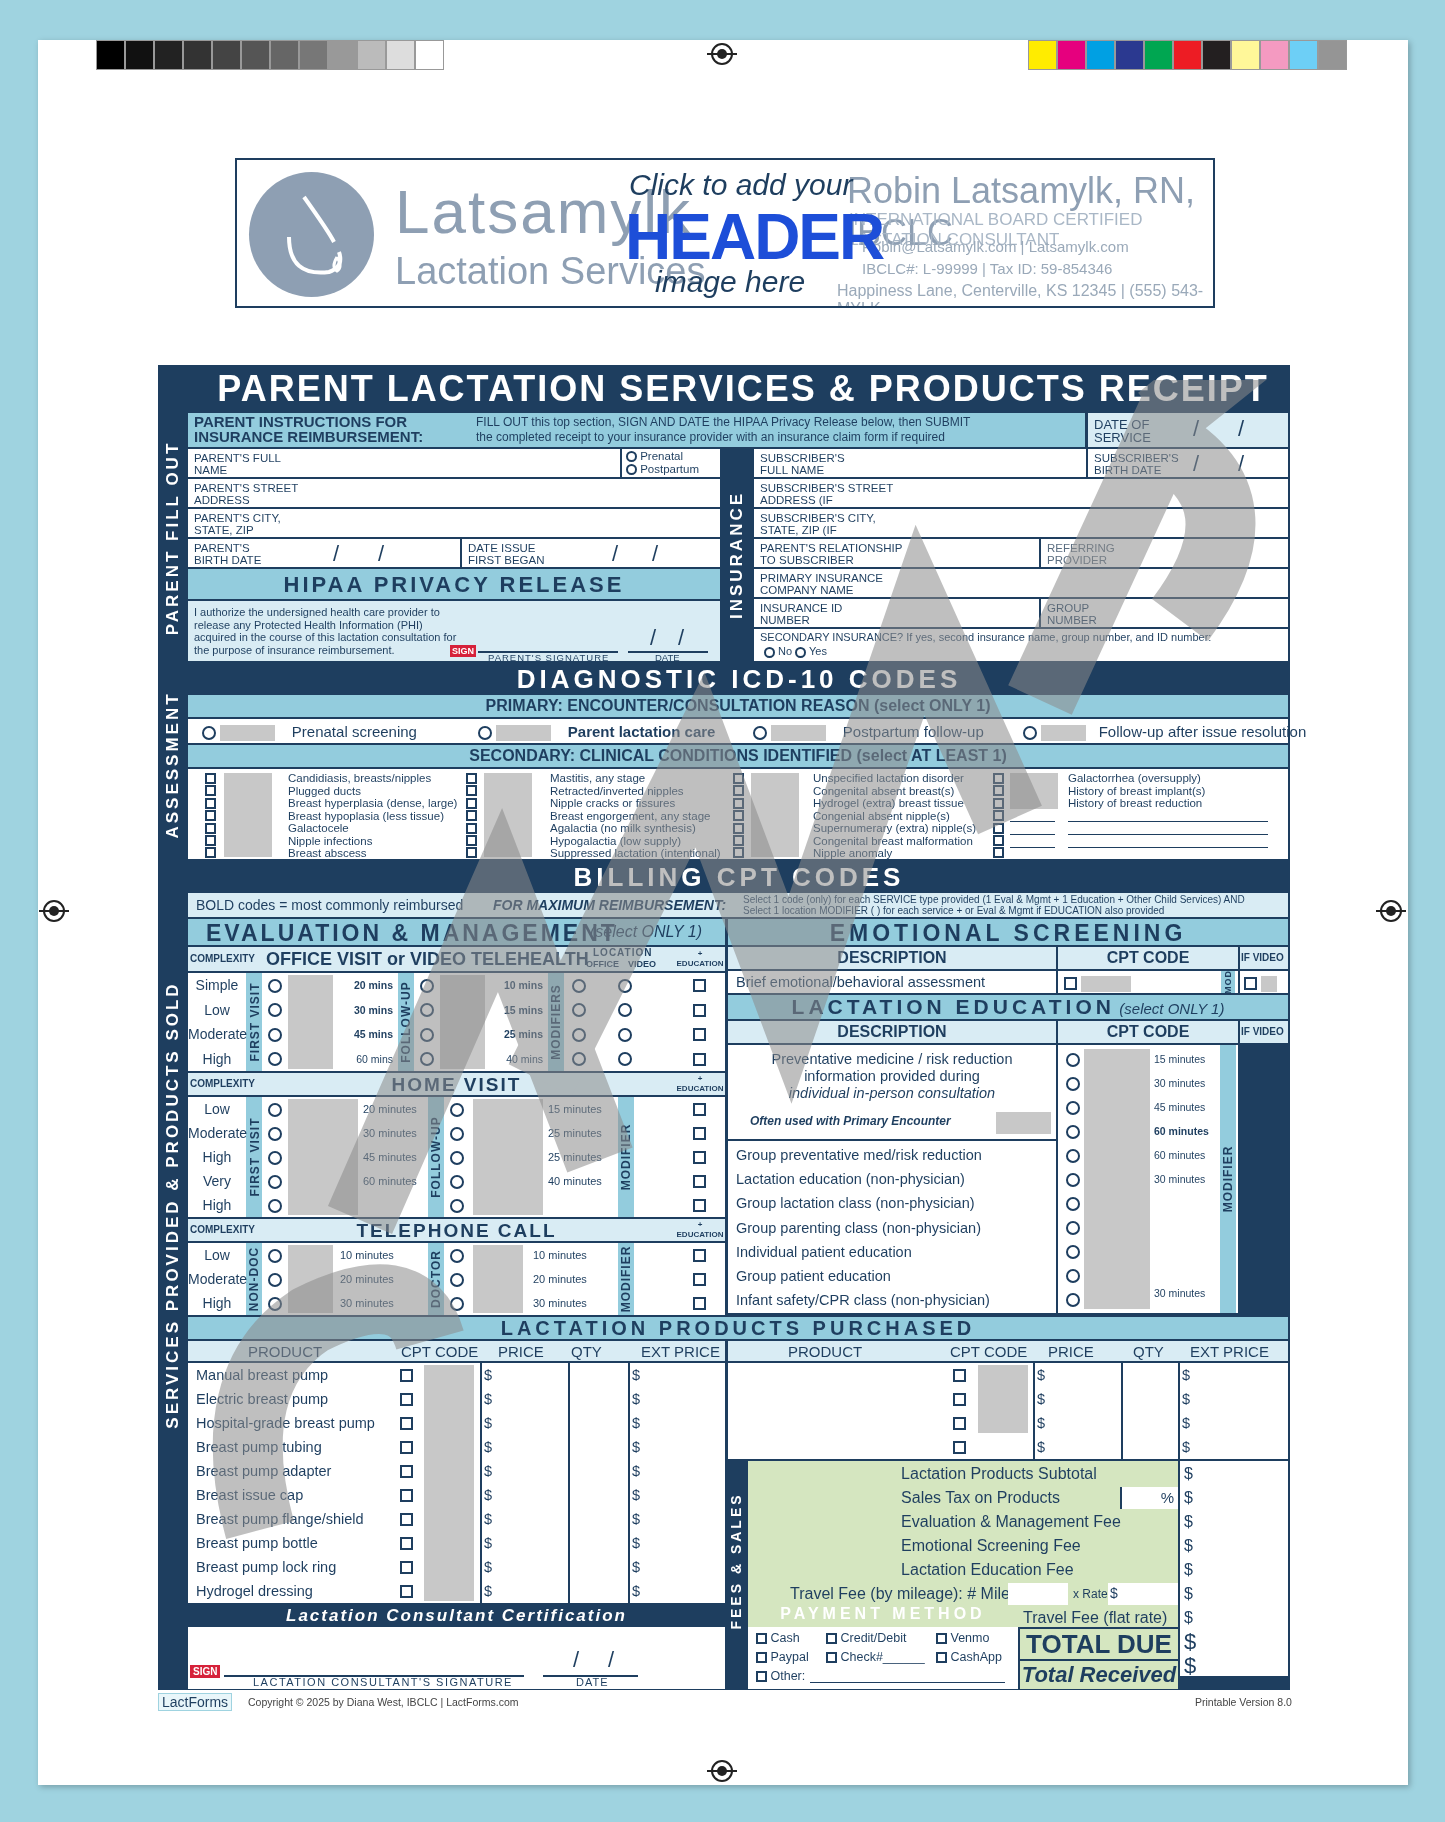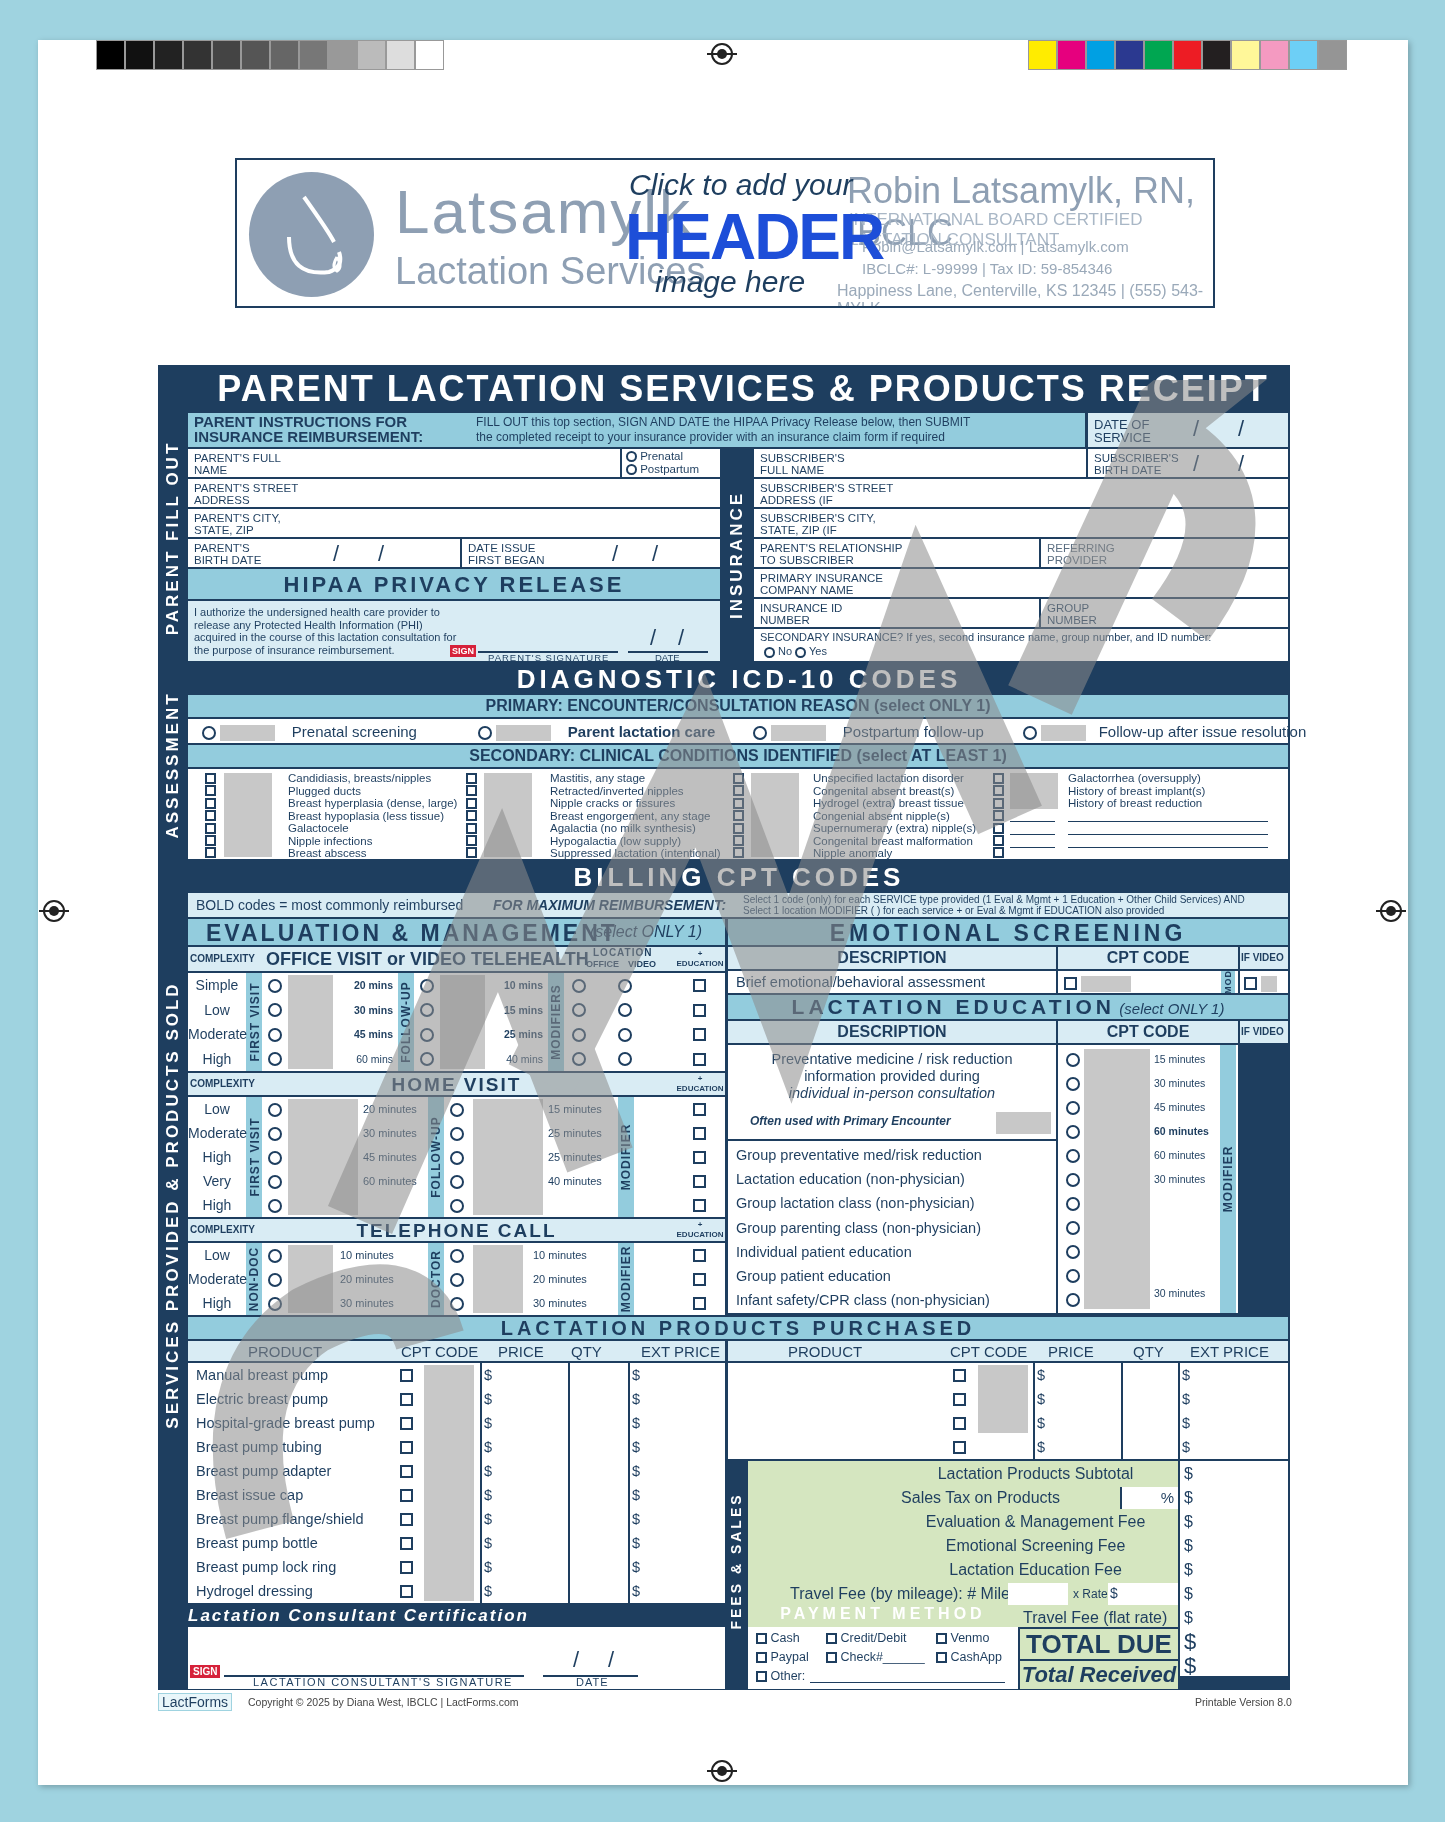--- a/index.html
+++ b/index.html
@@ -660,21 +660,21 @@
         <div>$</div>
         <div>$</div>
         <div>$</div>
       </div>
   </div>
 
   <div class="side" style="left:568px;top:1096px;height:200px;width:20px">
       <span style="font-size:14px">FEES &amp; SALES</span>
     </div>
   <div class="box green" style="left:590px;top:1096px;width:430px;height:166px">
-    <div style="position:absolute;right:8px;top:1px;text-align:center;font-size:16px;line-height:24px">
+    <div style="position:absolute;right:8px;top:1px;text-align:left;font-size:16px;line-height:24px">
       <div>Lactation Products Subtotal</div>
       <div style="margin-right:110px">Sales Tax on Products</div>
       <div>Evaluation &amp; Management Fee</div>
       <div>Emotional Screening Fee</div>
       <div>Lactation Education Fee</div>
     </div>
     <div style="position:absolute;left:372px;top:26px;width:58px;height:22px;background:#fff;border-left:2px solid #1e3e5f">
         <span style="position:absolute;right:4px;top:2px;font-size:15px">%</span>
       </div>
     <div class="t" style="left:42px;top:124px;font-size:16px">Travel Fee (by mileage):  # Miles</div>
@@ -710,21 +710,21 @@
     <div class="t" style="left:8px;top:4px;font-size:12.5px"><span class="sq" style="width:11px;height:11px"></span> <span>Cash</span></div>
     <div class="t" style="left:78px;top:4px;font-size:12.5px"><span class="sq" style="width:11px;height:11px"></span> <span>Credit/Debit</span></div>
     <div class="t" style="left:188px;top:4px;font-size:12.5px"><span class="sq" style="width:11px;height:11px"></span> <span>Venmo</span></div>
     <div class="t" style="left:8px;top:23px;font-size:12.5px"><span class="sq" style="width:11px;height:11px"></span> <span>Paypal</span></div>
     <div class="t" style="left:78px;top:23px;font-size:12.5px"><span class="sq" style="width:11px;height:11px"></span> <span>Check#______</span></div>
     <div class="t" style="left:188px;top:23px;font-size:12.5px"><span class="sq" style="width:11px;height:11px"></span> <span>CashApp</span></div>
     <div class="t" style="left:8px;top:42px;font-size:12.5px"><span class="sq" style="width:11px;height:11px"></span> <span>Other:</span></div>
     <div style="position:absolute;left:62px;top:55px;width:195px;border-top:1px solid #1e3e5f"></div>
   </div>
 
-  <div class="t" style="left:30px;top:1241px;width:537px;color:#fff;font-size:17px;font-style:italic;font-weight:bold;letter-spacing:2px">Lactation Consultant Certification</div>
+  <div class="t" style="left:30px;top:1241px;width:537px;text-align:center;color:#fff;font-size:17px;font-style:italic;font-weight:bold;letter-spacing:2px">Lactation Consultant Certification</div>
   <div class="box" style="left:30px;top:1262px;width:537px;height:62px">
     <div class="t" style="left:2px;top:38px;background:#d6213a;color:#fff;font-size:10px;font-weight:bold;padding:1px 3px">SIGN</div>
     <div style="position:absolute;left:36px;top:48px;width:300px;border-top:2px solid #1e3e5f"></div>
     <div class="t" style="left:65px;top:49px;font-size:11px;letter-spacing:1.5px">LACTATION CONSULTANT'S SIGNATURE</div>
     <div style="position:absolute;left:355px;top:48px;width:95px;border-top:2px solid #1e3e5f"></div>
     <span class="slash" style="left:385px;top:20px">/</span>
       <span class="slash" style="left:420px;top:20px">/</span>
     <div class="t" style="left:388px;top:49px;font-size:11px;letter-spacing:1px">DATE</div>
   </div>
 </div>

